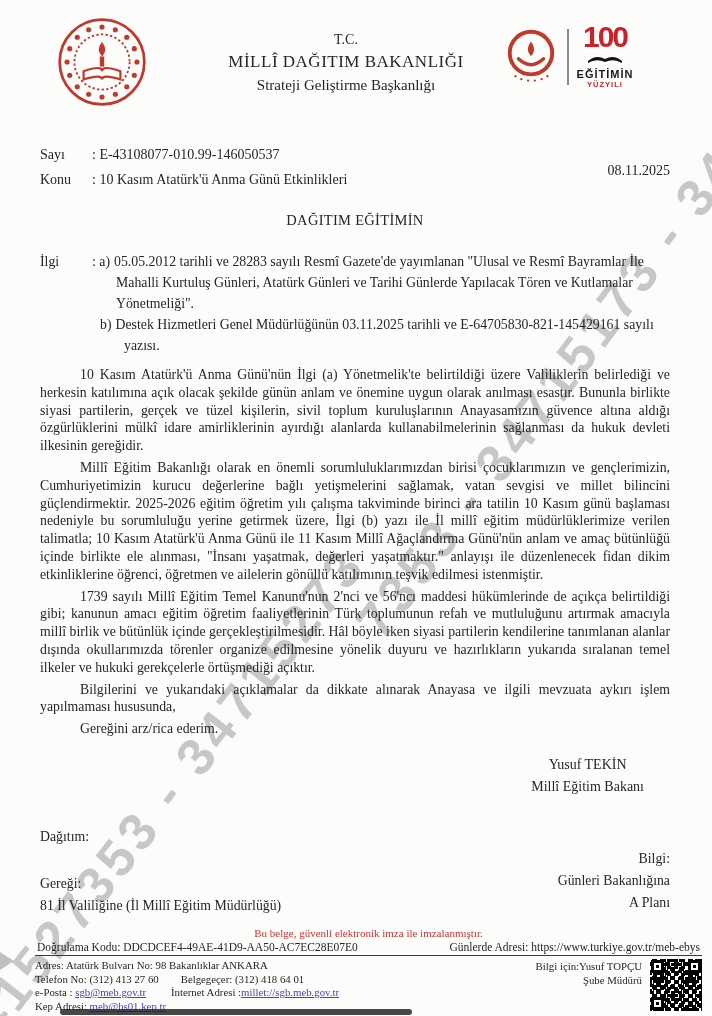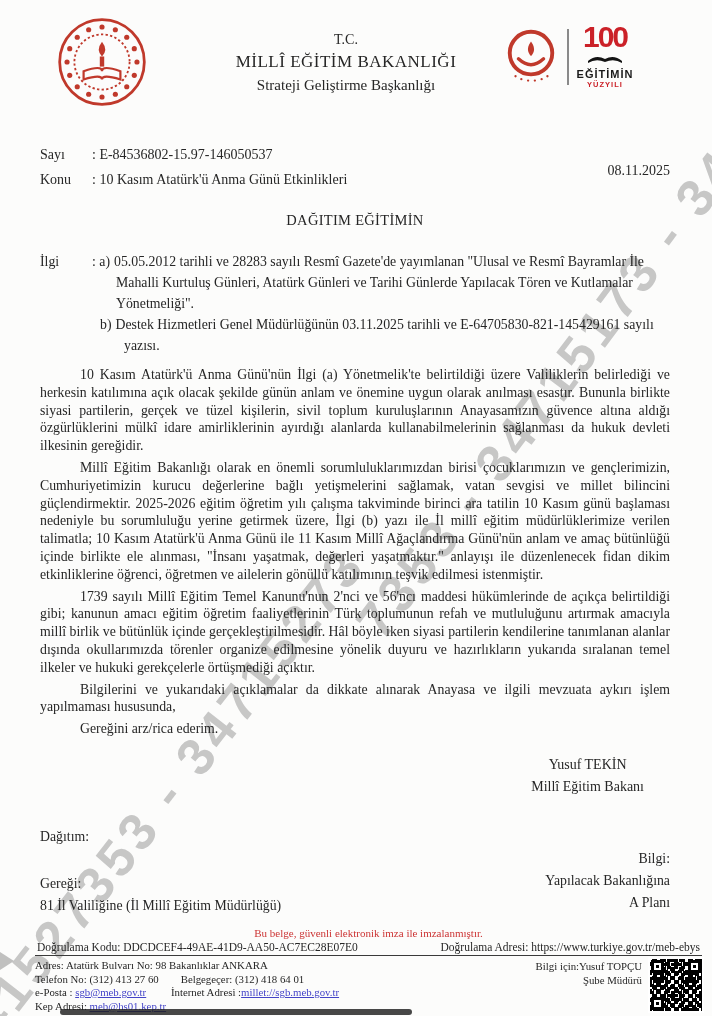--- a/index.html
+++ b/index.html
@@ -125,21 +125,21 @@
             </g>
             <circle cx="50" cy="50" r="30" fill="none" stroke="#c0392b" stroke-width="2" stroke-dasharray="2.5 2.5"></circle>
             <path d="M50 28 q7 9 0 16 q-7 -7 0 -16 z" fill="#c0392b"></path>
             <rect x="47.6" y="44" width="4.8" height="11" fill="#c0392b"></rect>
             <path d="M30 60 q20 -7 20 0 q0 -7 20 0 l0 9 q-20 -6 -20 0 q0 -6 -20 0 z" fill="none" stroke="#c0392b" stroke-width="2.4"></path>
           </svg>
         </span>
       </div>
       <div class="hdr-center">
         <div class="hdr-tc">T.C.</div>
-        <div class="hdr-ministry">MİLLÎ EĞİTİM BAKANLIĞI</div>
+        <div class="hdr-ministry">MİLLÎ DAĞITIM BAKANLIĞI</div>
         <div class="hdr-dept">Strateji Geliştirme Başkanlığı</div>
       </div>
       <div class="hdr-right">
         <span>
           <svg width="58" height="58" viewBox="0 0 60 60">
             <circle cx="30" cy="28" r="22" fill="none" stroke="#c0392b" stroke-width="4"></circle>
             <path d="M30 16 c-6 8 -2 13 0 15 c2 -2 6 -7 0 -15 z" fill="#c0392b"></path>
             <path d="M17 34 q13 12 26 0" fill="none" stroke="#c0392b" stroke-width="3.5" stroke-linecap="round"></path>
             <g fill="#c0392b">
               <circle cx="14" cy="52" r="1.2"></circle>
@@ -159,21 +159,21 @@
           </svg>
           <div class="logo100-l1">EĞİTİMİN</div>
           <div class="logo100-l2">YÜZYILI</div>
         </div>
       </div>
     </div>
 
     <div class="meta">
       <div class="meta-row">
         <span class="meta-label">Sayı</span>
-        <span>: E-84536802-15.97-146050537</span>
+        <span>: E-43108077-010.99-146050537</span>
       </div>
       <div class="meta-row">
         <span class="meta-label">Konu</span>
         <span>: 10 Kasım Atatürk'ü Anma Günü Etkinlikleri</span>
       </div>
       <div class="meta-date">08.11.2025</div>
     </div>
 
     <div class="recipient">DAĞITIM EĞİTİMİN</div>
 
@@ -202,33 +202,33 @@
 
     <div class="dist">
       <div>Dağıtım:</div>
       <div class="dist-cols">
         <div class="dist-left">
           <div>Gereği:</div>
           <div>81 İl Valiliğine (İl Millî Eğitim Müdürlüğü)</div>
         </div>
         <div class="dist-right">
           <div>Bilgi:</div>
-          <div>Yapılacak Bakanlığına</div>
+          <div>Günleri Bakanlığına</div>
           <div>A Planı</div>
         </div>
       </div>
     </div>
 
   </div>
 
   <div class="footer">
     <div class="esign">Bu belge, güvenli elektronik imza ile imzalanmıştır.</div>
     <div class="verify-row">
       <span>Doğrulama Kodu: DDCDCEF4-49AE-41D9-AA50-AC7EC28E07E0</span>
-      <span>Doğrulama Adresi: https://www.turkiye.gov.tr/meb-ebys</span>
+      <span>Günlerde Adresi: https://www.turkiye.gov.tr/meb-ebys</span>
     </div>
     <div class="contact-row">
       <div class="contact-left">
         <div>Adres: Atatürk Bulvarı No: 98 Bakanlıklar ANKARA</div>
         <div>
           <span>Telefon No: (312) 413 27 60</span><span class="gap"></span><span>Belgegeçer: (312) 418 64 01</span>
         </div>
         <div>
           <span>e-Posta :</span>
           <a class="doc-link" href="#">sgb@meb.gov.tr</a><span class="gap"></span>

